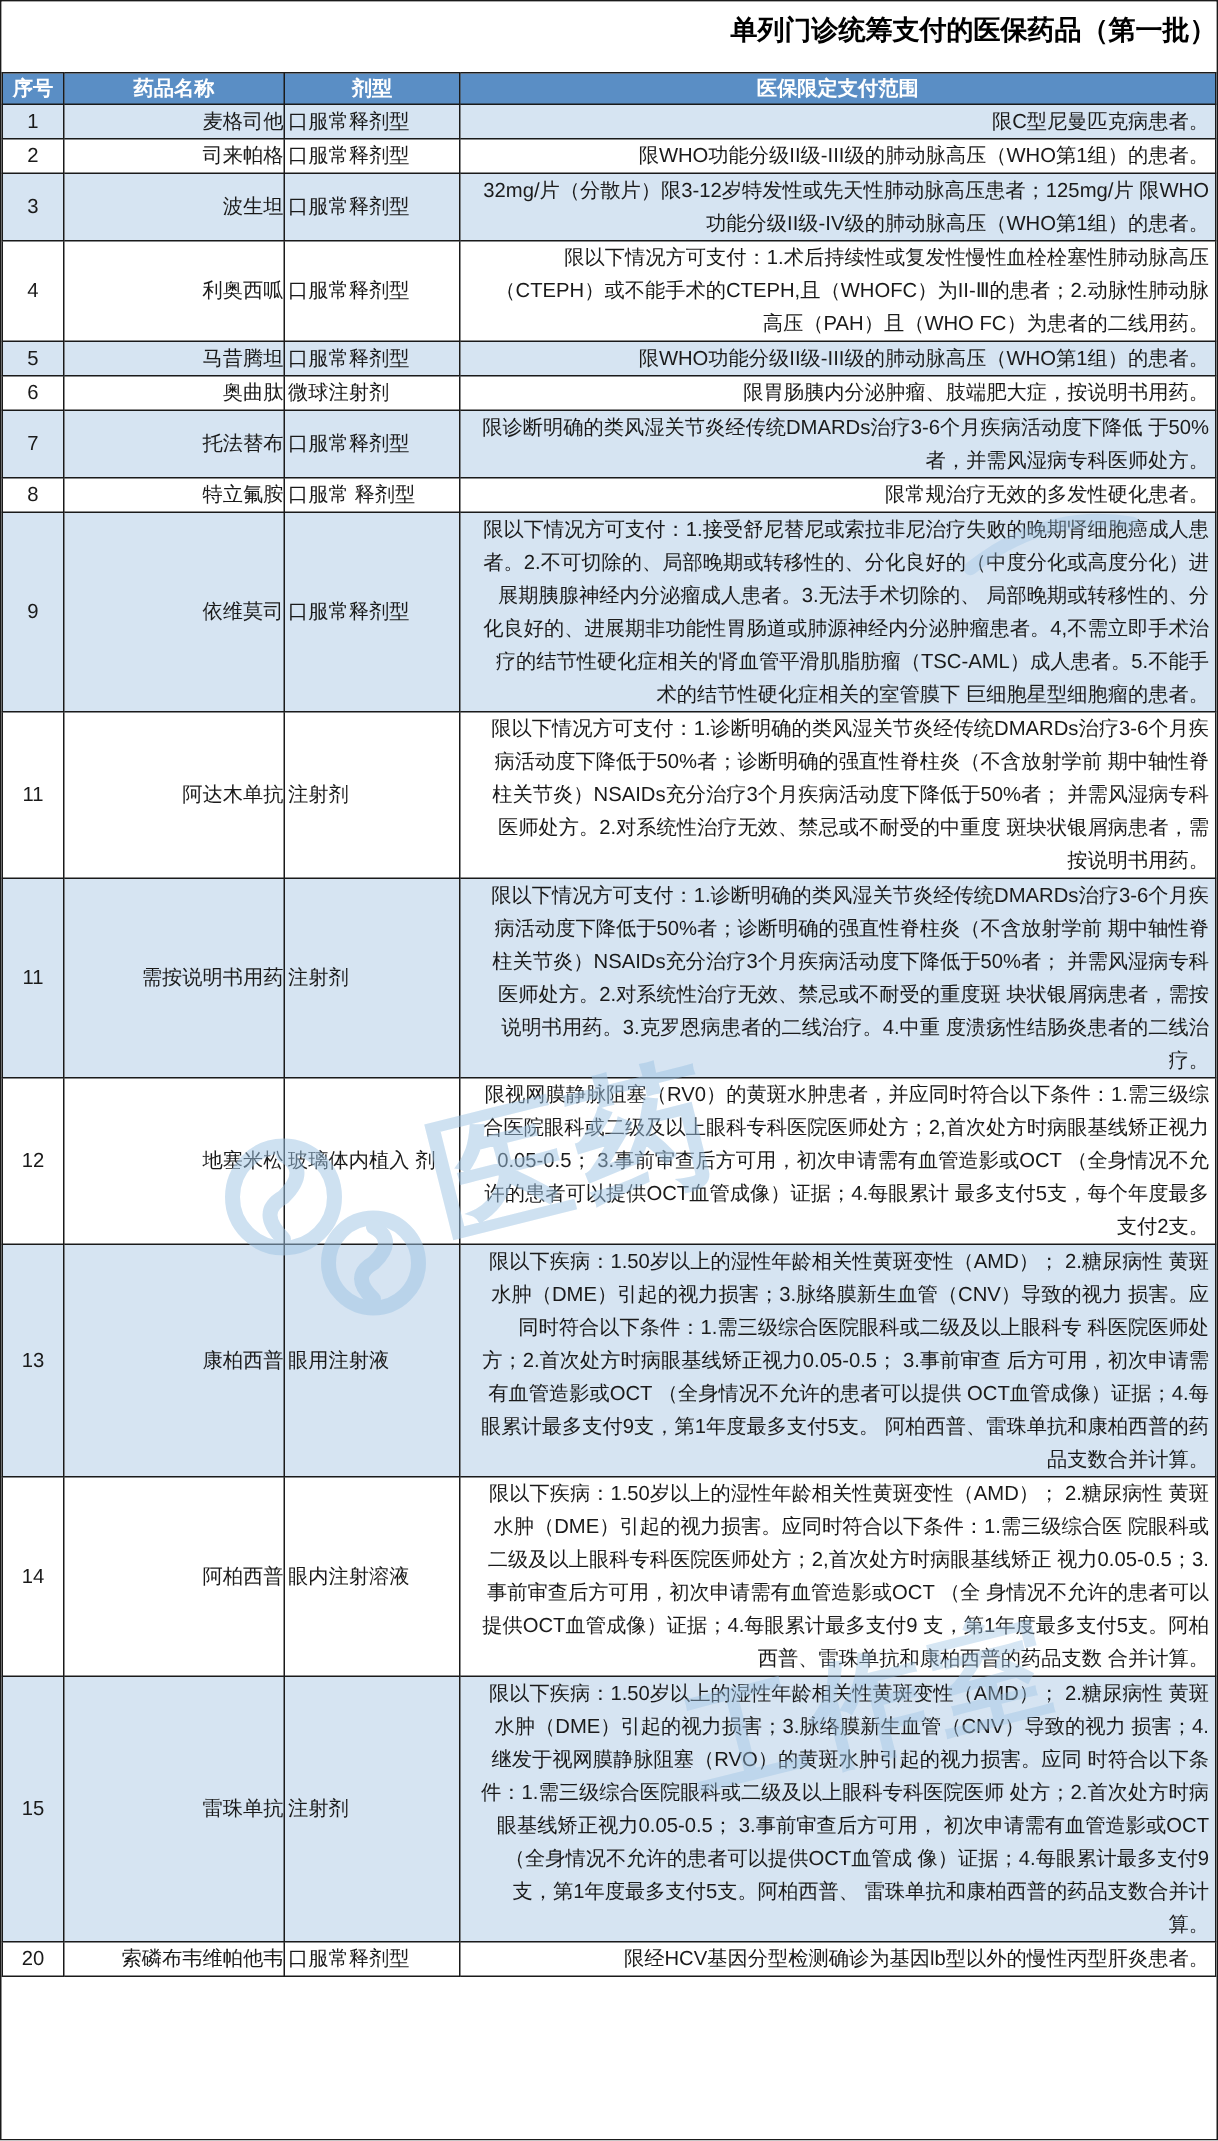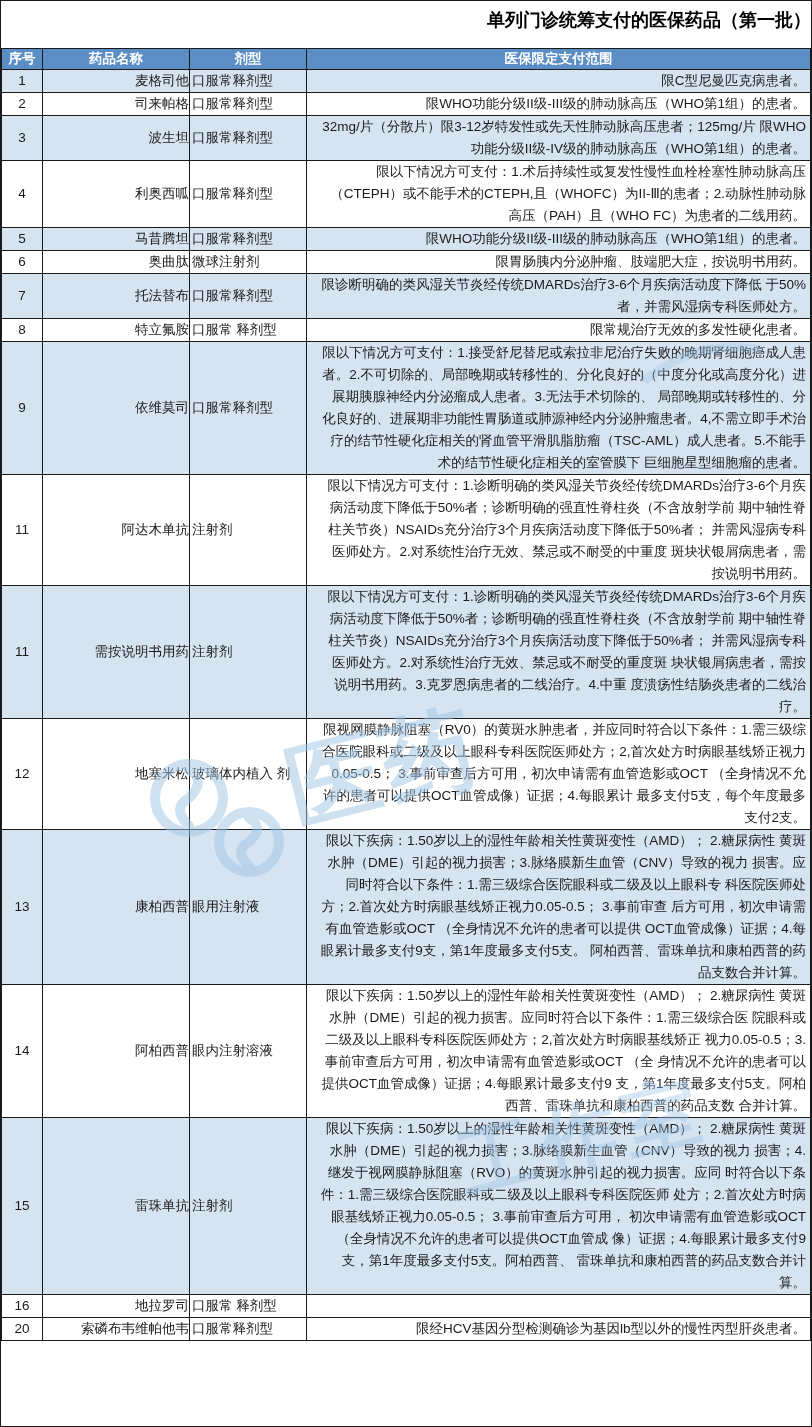--- a/index.html
+++ b/index.html
@@ -191,26 +191,20 @@
     <td class="c-no">14</td>
     <td class="c-name">阿柏西普</td>
     <td class="c-form">眼内注射溶液</td>
     <td class="c-scope">限以下疾病：1.50岁以上的湿性年龄相关性黄斑变性（AMD）； 2.糖尿病性 黄斑水肿（DME）引起的视力损害。应同时符合以下条件：1.需三级综合医 院眼科或二级及以上眼科专科医院医师处方；2,首次处方时病眼基线矫正 视力0.05-0.5；3.事前审查后方可用，初次申请需有血管造影或OCT （全 身情况不允许的患者可以提供OCT血管成像）证据；4.每眼累计最多支付9 支，第1年度最多支付5支。阿柏西普、雷珠单抗和康柏西普的药品支数 合并计算。</td>
   </tr>
         <tr class="alt">
     <td class="c-no">15</td>
     <td class="c-name">雷珠单抗</td>
     <td class="c-form">注射剂</td>
     <td class="c-scope">限以下疾病：1.50岁以上的湿性年龄相关性黄斑变性（AMD）； 2.糖尿病性 黄斑水肿（DME）引起的视力损害；3.脉络膜新生血管（CNV）导致的视力 损害；4.继发于视网膜静脉阻塞（RVO）的黄斑水肿引起的视力损害。应同 时符合以下条件：1.需三级综合医院眼科或二级及以上眼科专科医院医师 处方；2.首次处方时病眼基线矫正视力0.05-0.5； 3.事前审查后方可用， 初次申请需有血管造影或OCT（全身情况不允许的患者可以提供OCT血管成 像）证据；4.每眼累计最多支付9支，第1年度最多支付5支。阿柏西普、 雷珠单抗和康柏西普的药品支数合并计算。</td>
-  </tr>
-        <tr>
-    <td class="c-no">16</td>
-    <td class="c-name">地拉罗司</td>
-    <td class="c-form">口服常 释剂型</td>
-    <td class="c-scope"></td>
   </tr>
         <tr>
     <td class="c-no">20</td>
     <td class="c-name">索磷布韦维帕他韦</td>
     <td class="c-form">口服常释剂型</td>
     <td class="c-scope">限经HCV基因分型检测确诊为基因lb型以外的慢性丙型肝炎患者。</td>
   </tr>
       </tbody>
   </table>
 

